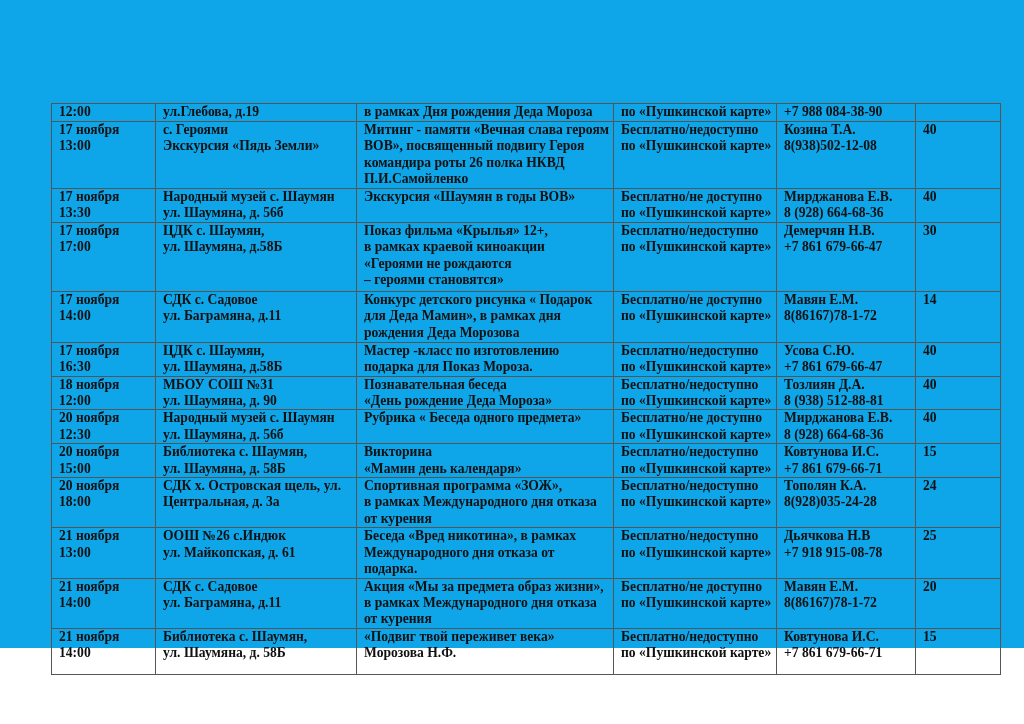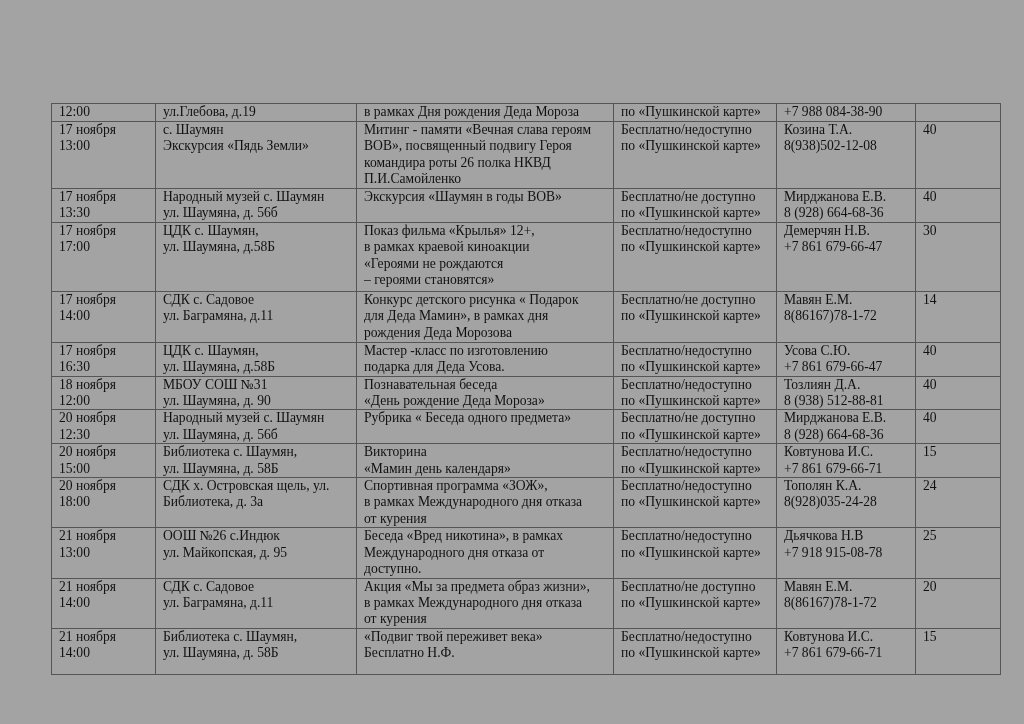--- a/index.html
+++ b/index.html
@@ -11,22 +11,23 @@
     width: 1024px;
     height: 724px;
     position: relative;
     overflow: hidden;
     font-family: "Liberation Serif", "DejaVu Serif", serif;
     color: #111111;
   }
   .page {
     position: absolute;
     left: 0; top: 0;
-    width: 1024px; height: 724px;
-    background: #a3a3a3;
+    width: 1024px; height: 648px;
+    background: #0ea5e9;
+    font-weight: bold;
   }
   table.schedule {
     position: absolute;
     left: 51px;
     top: 103px;
     width: 949px;
     border-collapse: collapse;
     table-layout: fixed;
     font-size: 13.6px;
     line-height: 16.4px;
@@ -93,21 +94,21 @@
           <td>
             <span class="line"></span>
           </td>
         </tr>
         <tr class="r1">
           <td>
             <span class="line">17 ноября</span>
             <span class="line">13:00</span>
           </td>
           <td>
-            <span class="line">с. Шаумян</span>
+            <span class="line">с. Героями</span>
             <span class="line">Экскурсия «Пядь Земли»</span>
           </td>
           <td>
             <span class="line">Митинг - памяти «Вечная слава героям</span>
             <span class="line">ВОВ», посвященный подвигу Героя</span>
             <span class="line">командира роты 26 полка НКВД</span>
             <span class="line">П.И.Самойленко</span>
           </td>
           <td>
             <span class="line">Бесплатно/недоступно</span>
@@ -202,21 +203,21 @@
           <td>
             <span class="line">17 ноября</span>
             <span class="line">16:30</span>
           </td>
           <td>
             <span class="line">ЦДК с. Шаумян,</span>
             <span class="line">ул. Шаумяна, д.58Б</span>
           </td>
           <td>
             <span class="line">Мастер -класс по изготовлению</span>
-            <span class="line">подарка для Деда Усова.</span>
+            <span class="line">подарка для Показ Мороза.</span>
           </td>
           <td>
             <span class="line">Бесплатно/недоступно</span>
             <span class="line">по «Пушкинской карте»</span>
           </td>
           <td>
             <span class="line">Усова С.Ю.</span>
             <span class="line">+7 861 679-66-47</span>
           </td>
           <td>
@@ -297,21 +298,21 @@
             <span class="line">15</span>
           </td>
         </tr>
         <tr class="r9">
           <td>
             <span class="line">20 ноября</span>
             <span class="line">18:00</span>
           </td>
           <td>
             <span class="line">СДК х. Островская щель, ул.</span>
-            <span class="line">Библиотека, д. 3а</span>
+            <span class="line">Центральная, д. 3а</span>
           </td>
           <td>
             <span class="line">Спортивная программа «ЗОЖ»,</span>
             <span class="line">в рамках Международного дня отказа</span>
             <span class="line">от курения</span>
           </td>
           <td>
             <span class="line">Бесплатно/недоступно</span>
             <span class="line">по «Пушкинской карте»</span>
           </td>
@@ -323,26 +324,26 @@
             <span class="line">24</span>
           </td>
         </tr>
         <tr class="r10">
           <td>
             <span class="line">21 ноября</span>
             <span class="line">13:00</span>
           </td>
           <td>
             <span class="line">ООШ №26 с.Индюк</span>
-            <span class="line">ул. Майкопская, д. 95</span>
+            <span class="line">ул. Майкопская, д. 61</span>
           </td>
           <td>
             <span class="line">Беседа  «Вред никотина», в рамках</span>
             <span class="line">Международного дня отказа от</span>
-            <span class="line">доступно.</span>
+            <span class="line">подарка.</span>
           </td>
           <td>
             <span class="line">Бесплатно/недоступно</span>
             <span class="line">по «Пушкинской карте»</span>
           </td>
           <td>
             <span class="line">Дьячкова Н.В</span>
             <span class="line">+7 918 915-08-78</span>
           </td>
           <td>
@@ -379,21 +380,21 @@
           <td>
             <span class="line">21 ноября</span>
             <span class="line">14:00</span>
           </td>
           <td>
             <span class="line">Библиотека с. Шаумян,</span>
             <span class="line">ул. Шаумяна,  д. 58Б</span>
           </td>
           <td>
             <span class="line">«Подвиг твой переживет века»</span>
-            <span class="line">Бесплатно Н.Ф.</span>
+            <span class="line">Морозова Н.Ф.</span>
           </td>
           <td>
             <span class="line">Бесплатно/недоступно</span>
             <span class="line">по «Пушкинской карте»</span>
           </td>
           <td>
             <span class="line">Ковтунова И.С.</span>
             <span class="line">+7 861 679-66-71</span>
           </td>
           <td>

